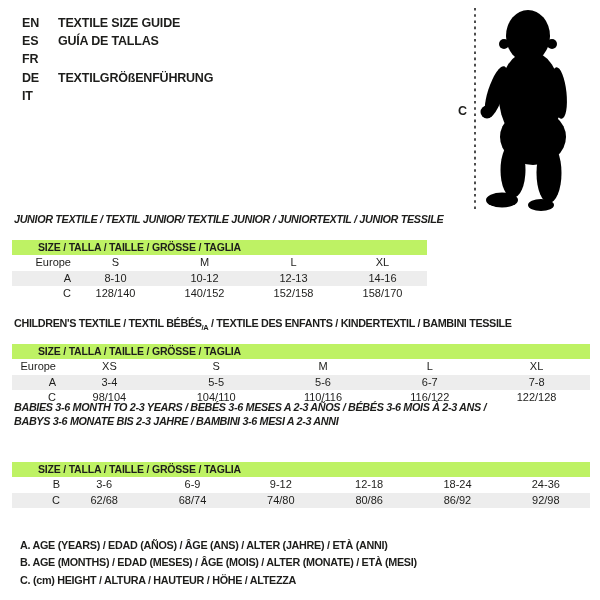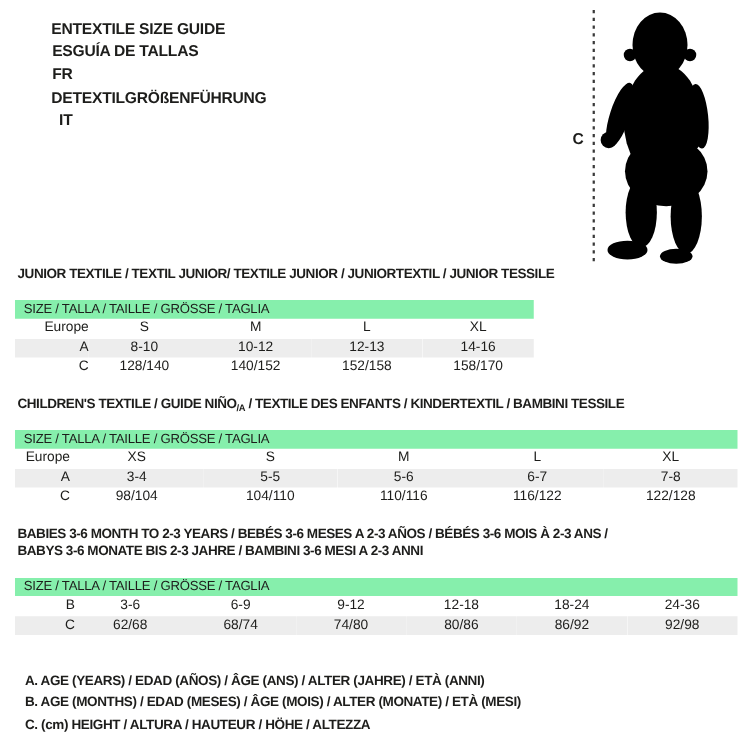--- a/index.html
+++ b/index.html
@@ -4,39 +4,39 @@
 <style>
   html,body{margin:0;padding:0;}
   body{
     width:600px;height:600px;background:#ffffff;position:relative;overflow:hidden;
     font-family:"Liberation Sans",sans-serif;color:#1d1d1b;
     -webkit-font-smoothing:antialiased;
   }
   
   .langs{position:absolute;left:22px;top:14px;}
   .lang-row{display:flex;font-weight:700;font-size:12.5px;line-height:18.2px;letter-spacing:-0.2px;}
-  .lang-code{width:36px;flex:0 0 36px;text-align:right;}
+  .lang-code{width:36px;flex:0 0 36px;}
   
   .fig{position:absolute;left:440px;top:0;width:160px;height:215px;}
   .fig svg{position:absolute;left:0;top:0;}
   .fig-label{position:absolute;left:18px;top:104px;font-weight:700;font-size:12.5px;}
   
   .sec-title{position:absolute;left:14px;font-weight:700;font-size:10.8px;letter-spacing:-0.35px;line-height:13.5px;white-space:nowrap;}
   #t3-title{white-space:normal;width:570px;}
-  #t1-title{top:213px;}
+  #t1-title{top:213px;font-style:italic;}
   #t2-title{top:317px;}
-  #t3-title{top:421px;}
+  #t3-title{top:401px;font-style:italic;}
   
   table.size{position:absolute;left:12px;border-collapse:collapse;table-layout:fixed;font-size:11px;color:#1d1d1b;}
   #t1{top:240px;width:415px;}
   #t2{top:344px;width:578px;}
   #t3{top:462px;width:578px;}
   .size td{padding:0;height:15.5px;line-height:15.5px;text-align:center;white-space:nowrap;overflow:hidden;}
   .size td.lbl{text-align:right;padding-left:8px;}
-  .size tr.hdr td{background:#86efac;text-align:left;padding-left:7px;height:15px;line-height:15px;font-size:10.5px;letter-spacing:-0.2px;}
+  .size tr.hdr td{background:#bef264;text-align:left;padding-left:26px;height:15px;line-height:15px;font-size:10.5px;letter-spacing:-0.2px;font-weight:bold;}
   .size tr.stripe td{background:#ededed;}
   
   .legend{position:absolute;left:20px;top:537px;font-weight:700;font-size:10.8px;letter-spacing:-0.3px;line-height:17.4px;white-space:nowrap;}
   .subA{font-size:7.5px;vertical-align:sub;}
 </style>
 </head>
 <body>
 
 <div class="langs">
   <div class="lang-row">
@@ -111,21 +111,21 @@
   <tr>
     <td class="lbl">C</td>
     <td>128/140</td>
     <td>140/152</td>
     <td>152/158</td>
     <td>158/170</td>
   </tr>
 </tbody>
   </table>
 
-<div class="sec-title" id="t2-title"><span>CHILDREN'S TEXTILE / GUIDE NIÑO</span><span class="subA">/A</span><span> / TEXTILE DES ENFANTS / KINDERTEXTIL / BAMBINI TESSILE</span></div>
+<div class="sec-title" id="t2-title"><span>CHILDREN'S TEXTILE / TEXTIL BÉBÉS</span><span class="subA">/A</span><span> / TEXTILE DES ENFANTS / KINDERTEXTIL / BAMBINI TESSILE</span></div>
 <table class="size" id="t2">
   <colgroup>
       <col style="width:44px">
       <col>
       <col>
       <col>
       <col>
       <col>
     </colgroup>
   <tbody>

